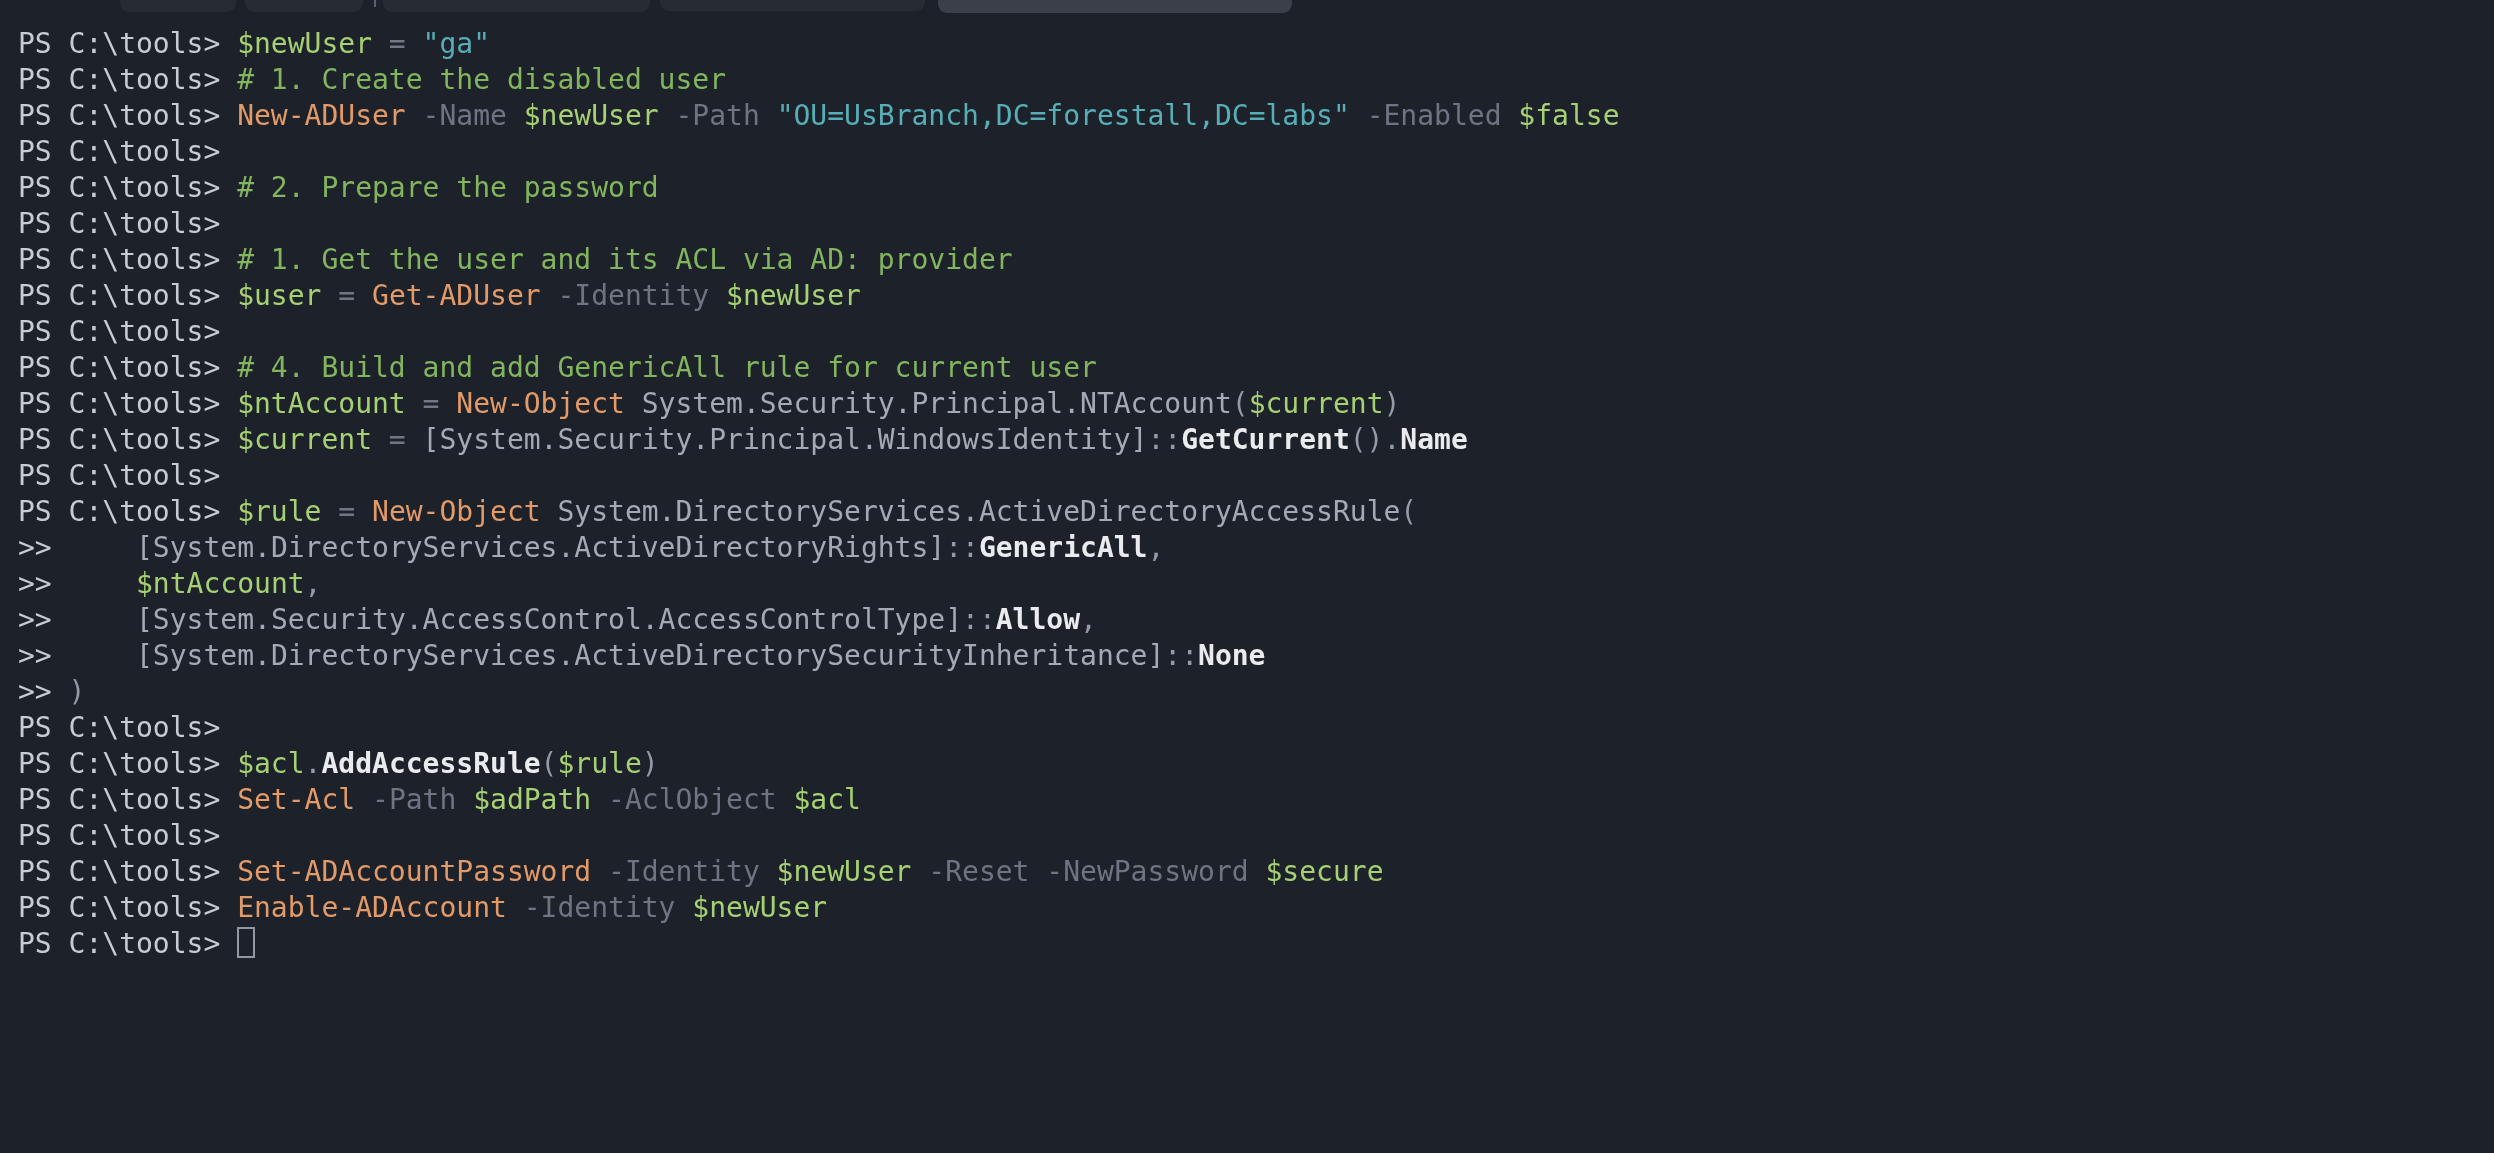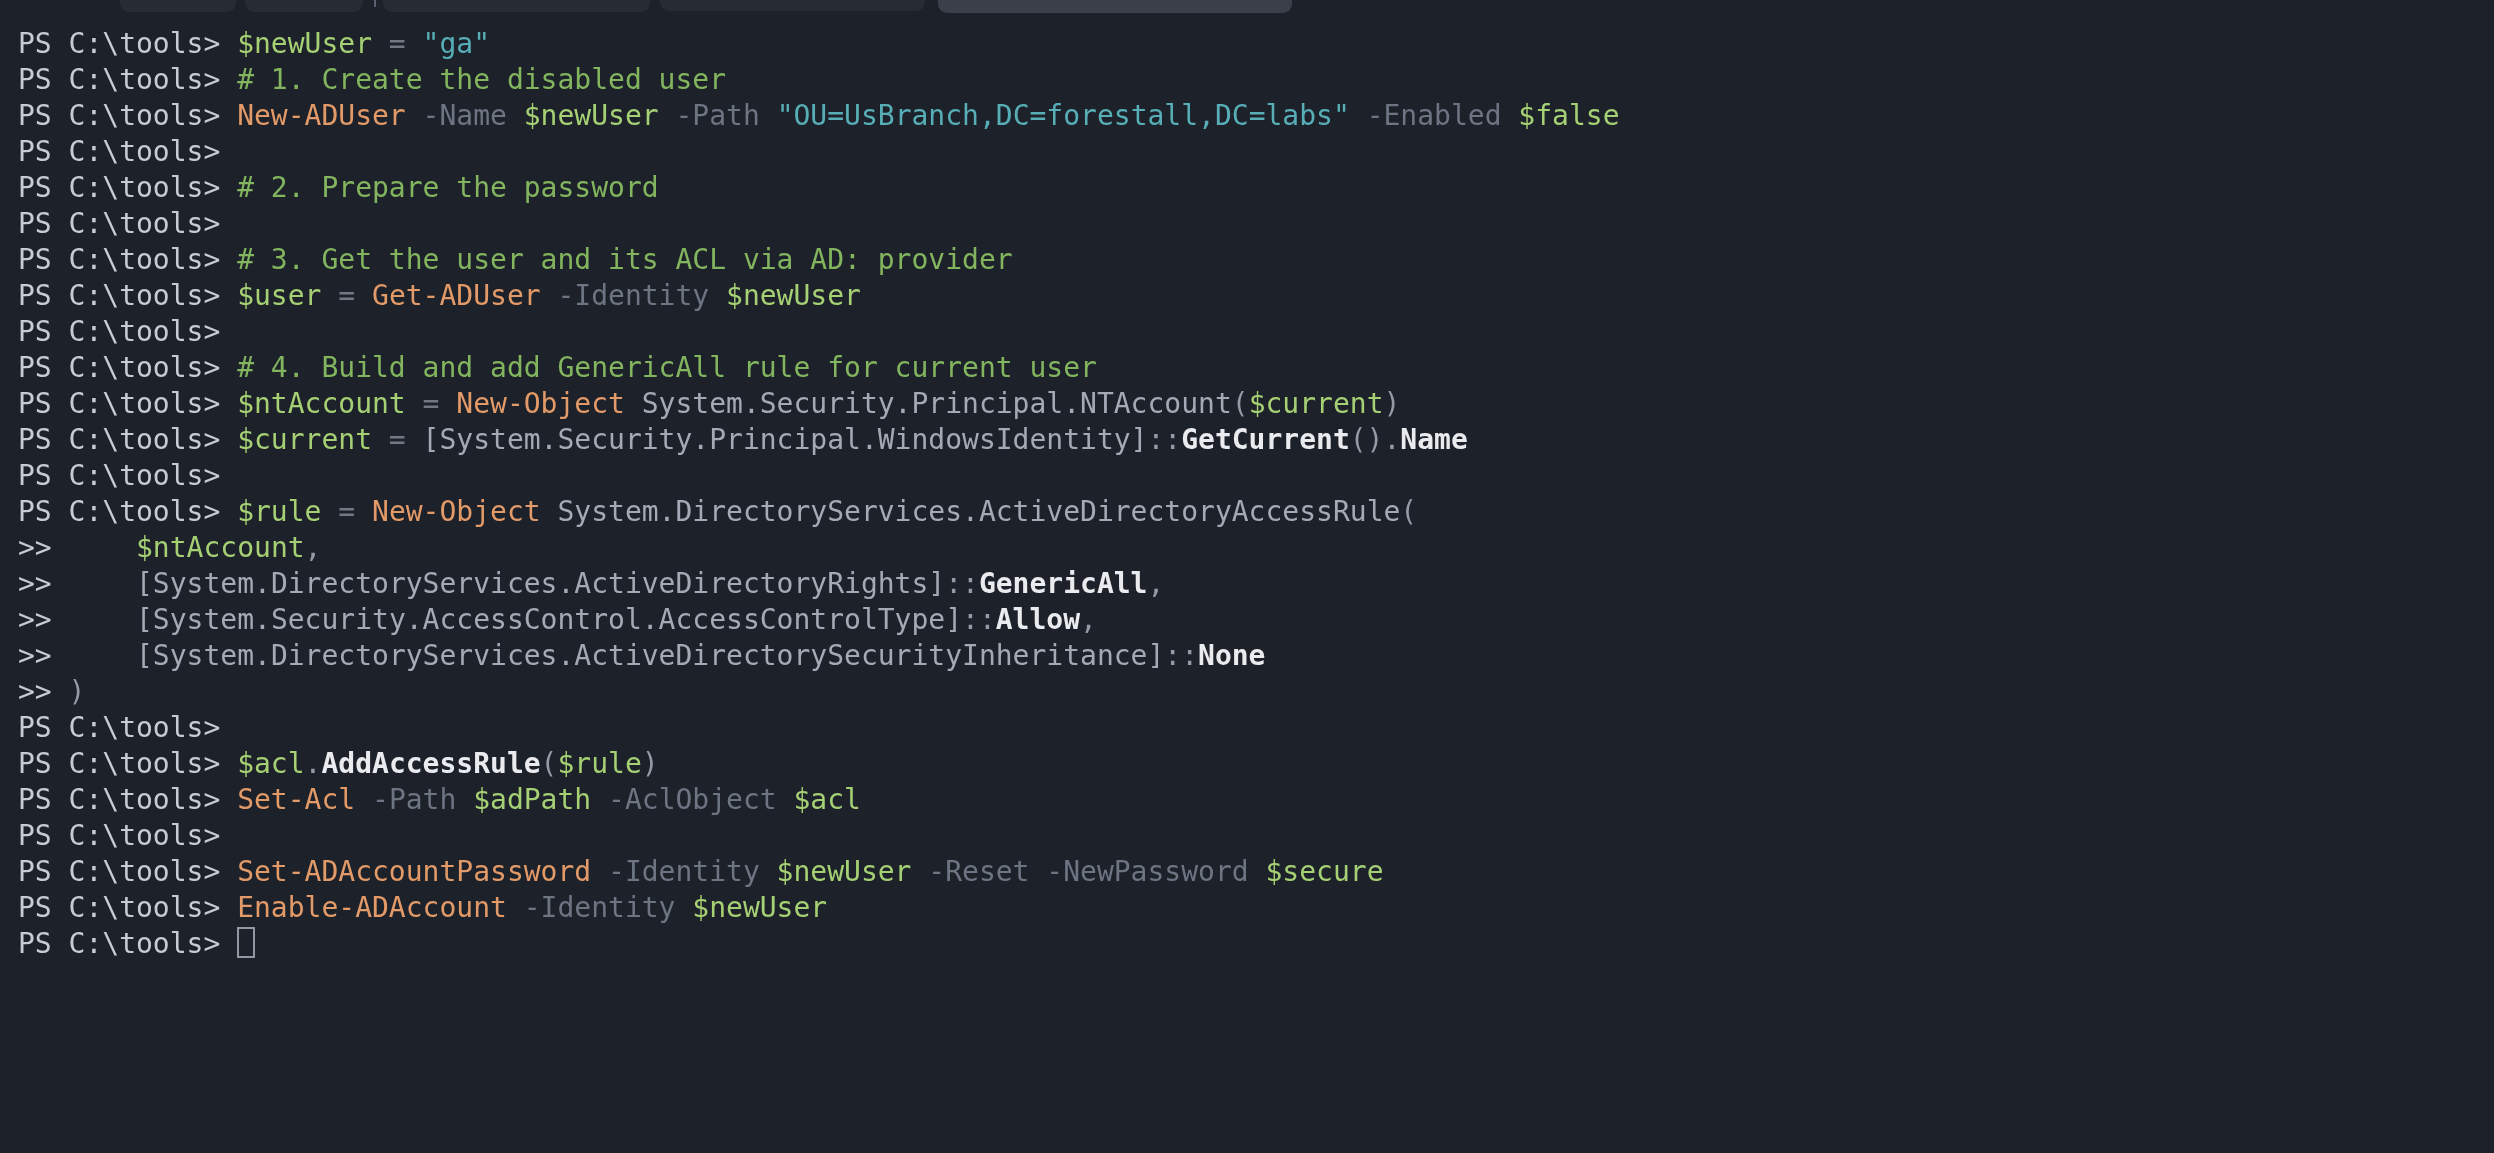--- a/index.html
+++ b/index.html
@@ -78,30 +78,30 @@
 <body>
 
 <div class="screen">
   <div class="terminal" id="term">
       <div class="line"><span class="tk-prompt">PS C:\tools&gt; </span><span class="tk-var">$newUser</span><span class="tk-eq"> = </span><span class="tk-str">"ga"</span></div>
       <div class="line"><span class="tk-prompt">PS C:\tools&gt; </span><span class="tk-comment"># 1. Create the disabled user</span></div>
       <div class="line"><span class="tk-prompt">PS C:\tools&gt; </span><span class="tk-cmd">New-ADUser</span><span class="tk-param"> -Name </span><span class="tk-var">$newUser</span><span class="tk-param"> -Path </span><span class="tk-str">"OU=UsBranch,DC=forestall,DC=labs"</span><span class="tk-param"> -Enabled </span><span class="tk-var">$false</span></div>
       <div class="line"><span class="tk-prompt">PS C:\tools&gt;</span></div>
       <div class="line"><span class="tk-prompt">PS C:\tools&gt; </span><span class="tk-comment"># 2. Prepare the password</span></div>
       <div class="line"><span class="tk-prompt">PS C:\tools&gt;</span></div>
-      <div class="line"><span class="tk-prompt">PS C:\tools&gt; </span><span class="tk-comment"># 3. Get the user and its ACL via AD: provider</span></div>
+      <div class="line"><span class="tk-prompt">PS C:\tools&gt; </span><span class="tk-comment"># 1. Get the user and its ACL via AD: provider</span></div>
       <div class="line"><span class="tk-prompt">PS C:\tools&gt; </span><span class="tk-var">$user</span><span class="tk-eq"> = </span><span class="tk-cmd">Get-ADUser</span><span class="tk-param"> -Identity </span><span class="tk-var">$newUser</span></div>
       <div class="line"><span class="tk-prompt">PS C:\tools&gt;</span></div>
       <div class="line"><span class="tk-prompt">PS C:\tools&gt; </span><span class="tk-comment"># 4. Build and add GenericAll rule for current user</span></div>
       <div class="line"><span class="tk-prompt">PS C:\tools&gt; </span><span class="tk-var">$ntAccount</span><span class="tk-eq"> = </span><span class="tk-cmd">New-Object </span><span class="tk-type">System.Security.Principal.NTAccount</span><span class="tk-op">(</span><span class="tk-var">$current</span><span class="tk-op">)</span></div>
       <div class="line"><span class="tk-prompt">PS C:\tools&gt; </span><span class="tk-var">$current</span><span class="tk-eq"> = </span><span class="tk-type">[System.Security.Principal.WindowsIdentity]</span><span class="tk-op">::</span><span class="tk-member">GetCurrent</span><span class="tk-op">().</span><span class="tk-member">Name</span></div>
       <div class="line"><span class="tk-prompt">PS C:\tools&gt;</span></div>
       <div class="line"><span class="tk-prompt">PS C:\tools&gt; </span><span class="tk-var">$rule</span><span class="tk-eq"> = </span><span class="tk-cmd">New-Object </span><span class="tk-type">System.DirectoryServices.ActiveDirectoryAccessRule</span><span class="tk-op">(</span></div>
+      <div class="line"><span class="tk-cont">&gt;&gt;     </span><span class="tk-type">[System.DirectoryServices.ActiveDirectoryRights]</span><span class="tk-op">::</span><span class="tk-member">GenericAll</span><span class="tk-op">,</span></div>
       <div class="line"><span class="tk-cont">&gt;&gt;     </span><span class="tk-var">$ntAccount</span><span class="tk-op">,</span></div>
-      <div class="line"><span class="tk-cont">&gt;&gt;     </span><span class="tk-type">[System.DirectoryServices.ActiveDirectoryRights]</span><span class="tk-op">::</span><span class="tk-member">GenericAll</span><span class="tk-op">,</span></div>
       <div class="line"><span class="tk-cont">&gt;&gt;     </span><span class="tk-type">[System.Security.AccessControl.AccessControlType]</span><span class="tk-op">::</span><span class="tk-member">Allow</span><span class="tk-op">,</span></div>
       <div class="line"><span class="tk-cont">&gt;&gt;     </span><span class="tk-type">[System.DirectoryServices.ActiveDirectorySecurityInheritance]</span><span class="tk-op">::</span><span class="tk-member">None</span></div>
       <div class="line"><span class="tk-cont">&gt;&gt; </span><span class="tk-op">)</span></div>
       <div class="line"><span class="tk-prompt">PS C:\tools&gt;</span></div>
       <div class="line"><span class="tk-prompt">PS C:\tools&gt; </span><span class="tk-var">$acl</span><span class="tk-op">.</span><span class="tk-member">AddAccessRule</span><span class="tk-op">(</span><span class="tk-var">$rule</span><span class="tk-op">)</span></div>
       <div class="line"><span class="tk-prompt">PS C:\tools&gt; </span><span class="tk-cmd">Set-Acl</span><span class="tk-param"> -Path </span><span class="tk-var">$adPath</span><span class="tk-param"> -AclObject </span><span class="tk-var">$acl</span></div>
       <div class="line"><span class="tk-prompt">PS C:\tools&gt;</span></div>
       <div class="line"><span class="tk-prompt">PS C:\tools&gt; </span><span class="tk-cmd">Set-ADAccountPassword</span><span class="tk-param"> -Identity </span><span class="tk-var">$newUser</span><span class="tk-param"> -Reset -NewPassword </span><span class="tk-var">$secure</span></div>
       <div class="line"><span class="tk-prompt">PS C:\tools&gt; </span><span class="tk-cmd">Enable-ADAccount</span><span class="tk-param"> -Identity </span><span class="tk-var">$newUser</span></div>
       <div class="line"><span class="tk-prompt">PS C:\tools&gt; </span><span class="cursor"></span></div>

